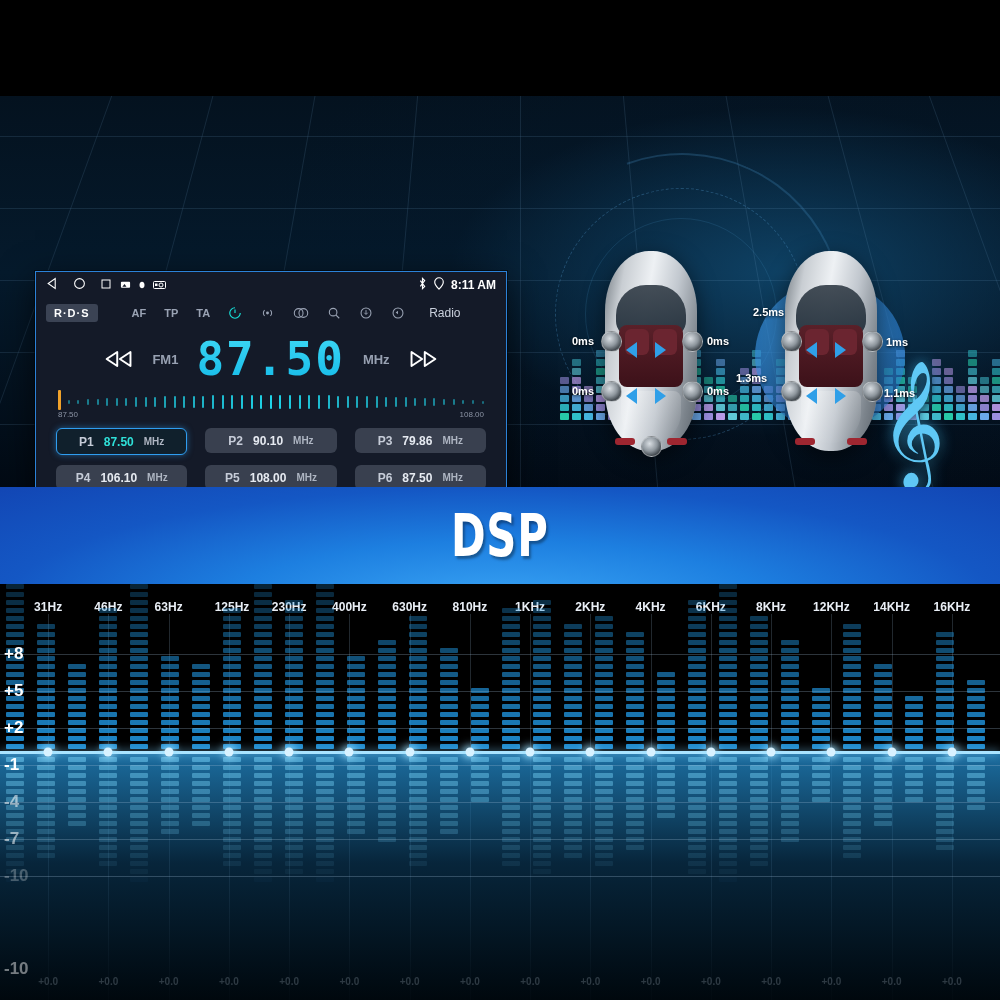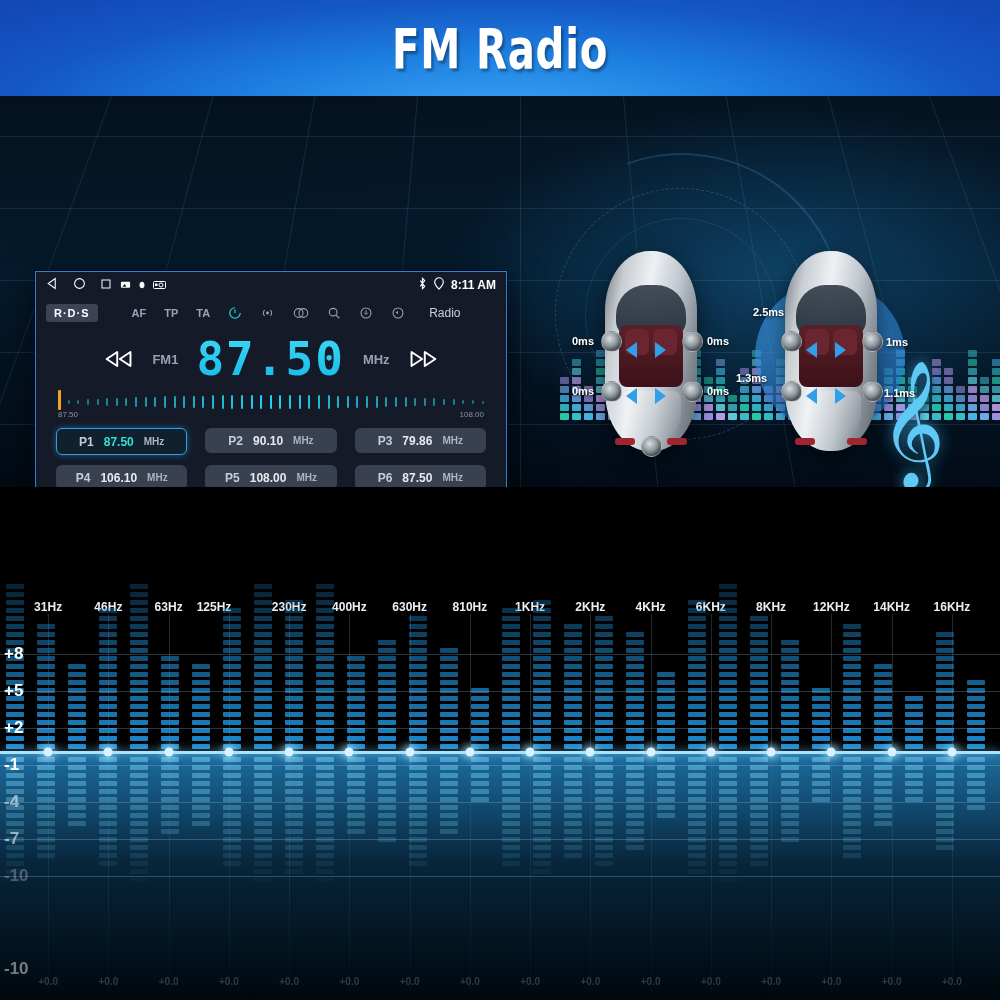--- a/index.html
+++ b/index.html
@@ -104,23 +104,20 @@
   .specbar{position:absolute;display:flex;flex-direction:column-reverse;gap:3px;}
   .specbar .seg{height:5px;border-radius:1px;background:#1f8fd6;}
   .specbar.refl{flex-direction:column;}
   .bg-val{position:absolute;color:#7f8d99;font-size:10px;font-weight:bold;transform:translateX(-50%);}
 </style>
 </head>
 <body>
 
 <div class="page">
 
-  <div class="banner banner-fm">
-    <div class="banner-title">FM Radio</div>
-  </div>
 
   <div class="fm-section">
     <div class="grid-lines" id="fmgrid">
         <div class="gl" style="left: 0px; top: 40px; width: 1000px; height: 1px;"></div>
         <div class="gl" style="left: 0px; top: 112px; width: 1000px; height: 1px;"></div>
         <div class="gl" style="left: 0px; top: 184px; width: 1000px; height: 1px;"></div>
         <div class="gl" style="left: 0px; top: 256px; width: 1000px; height: 1px;"></div>
         <div class="gl" style="left: 0px; top: 328px; width: 1000px; height: 1px;"></div>
         <div class="gl" style="left: 40px; top: 0px; width: 1px; height: 391px; transform: skewX(-20deg);"></div>
         <div class="gl" style="left: 160px; top: 0px; width: 1px; height: 391px; transform: skewX(-15deg);"></div>
@@ -675,28 +672,31 @@
           <div class="preset">
             <span class="pno">P6</span>
             <span class="pfreq">87.50</span>
             <span class="punit">MHz</span>
           </div>
         </div>
 
     </div>
   </div>
 
+  <div class="banner banner-dsp">
+    <div class="banner-title">DSP</div>
+  </div>
 
   <div class="dsp-section">
     <div class="bg-chart" id="bgchart">
         <div class="bg-freq-row">
           <div class="bg-freq" style="left: 48.125px;">31Hz</div>
           <div class="bg-freq" style="left: 108.375px;">46Hz</div>
           <div class="bg-freq" style="left: 168.625px;">63Hz</div>
-          <div class="bg-freq" style="left: 214px;">125Hz</div>
+          <div class="bg-freq" style="left: 232px;">125Hz</div>
           <div class="bg-freq" style="left: 289.125px;">230Hz</div>
           <div class="bg-freq" style="left: 349.375px;">400Hz</div>
           <div class="bg-freq" style="left: 409.625px;">630Hz</div>
           <div class="bg-freq" style="left: 469.875px;">810Hz</div>
           <div class="bg-freq" style="left: 530.125px;">1KHz</div>
           <div class="bg-freq" style="left: 590.375px;">2KHz</div>
           <div class="bg-freq" style="left: 650.625px;">4KHz</div>
           <div class="bg-freq" style="left: 710.875px;">6KHz</div>
           <div class="bg-freq" style="left: 771.125px;">8KHz</div>
           <div class="bg-freq" style="left: 831.375px;">12KHz</div>

